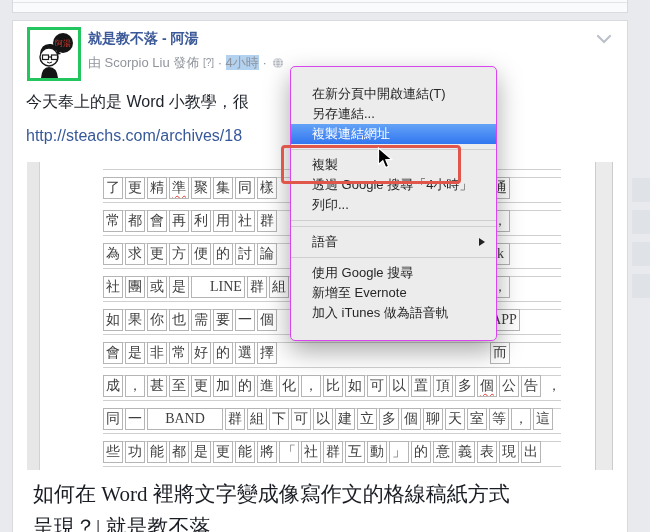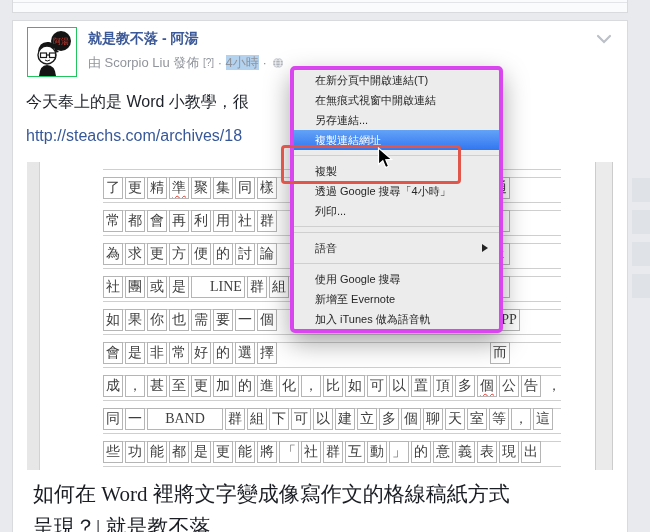--- a/index.html
+++ b/index.html
@@ -13,21 +13,21 @@
   .prev-card{
     position:absolute;left:12px;top:0;width:614px;height:12px;
     background:#fafbfc;border:1px solid #d8dade;border-top:none;
   }
   .prev-card .inner-line{position:absolute;left:0;top:2px;width:100%;height:1px;background:#e2e4e8;}
   .post-card{
     position:absolute;left:12px;top:20px;width:614px;height:520px;
     background:#fff;border:1px solid #d8dade;
   }
   
-  .avatar{position:absolute;left:27px;top:27px;width:48px;height:48px;background:#fff;border:1px solid #22c55e;}
+  .avatar{position:absolute;left:27px;top:27px;width:48px;height:48px;background:#fff;border:3px solid #22c55e;}
   .page-name{position:absolute;left:88px;top:30px;font-size:14px;font-weight:bold;color:#3b5998;text-decoration:none;cursor:pointer;}
   .byline{position:absolute;left:88px;top:54px;font-size:13px;color:#90949c;white-space:nowrap;}
   .byline .help{font-size:10px;vertical-align:1px;}
   .byline .sel{background:#b3d2f0;}
   .globe{display:inline-block;vertical-align:-2px;margin-left:2px;}
   .chevron{position:absolute;left:596px;top:30px;width:16px;height:10px;cursor:pointer;}
   
   .message{position:absolute;left:26px;top:92px;width:580px;font-size:16px;color:#1d2129;}
   .post-link{position:absolute;left:26px;top:127px;font-size:16px;color:#365899;text-decoration:none;cursor:pointer;}
   
@@ -52,23 +52,23 @@
   
   .headline{
     position:absolute;left:33px;top:478px;width:575px;
     font-family:"Liberation Serif", serif;font-size:21px;line-height:33px;color:#1a1d23;
   }
   
   .rail-bar{position:absolute;left:632px;width:18px;height:24px;background:#dfe2e7;}
   
   .context-menu{
     position:absolute;left:290px;top:66px;width:205px;z-index:10;
-    background:#ececec;border:4px solid #d946ef;border-radius:5px;
+    background:#ececec;border:1px solid #d946ef;border-radius:5px;
     box-shadow:0 10px 26px rgba(0,0,0,.35);
-    padding:0 0;font-size:11px;color:#262626;
+    padding:17px 0;font-size:13px;color:#262626;
   }
   .mitem{height:20px;line-height:20px;padding:0 10px 0 21px;white-space:nowrap;overflow:hidden;position:relative;cursor:default;}
   .mitem.hl{background:linear-gradient(#63a3f7,#3276f0);color:#fff;}
   .msep{height:1px;background:#cfcfcf;margin:5px 0;}
   .subarrow{
     position:absolute;right:11px;top:6px;width:0;height:0;
     border-left:6px solid #222;border-top:4px solid transparent;border-bottom:4px solid transparent;
   }
   
   .red-box{
@@ -281,21 +281,20 @@
   <div>呈現？| 就是教不落</div>
 </div>
 
 <div class="rail-bar" style="top:178px"></div>
 <div class="rail-bar" style="top:210px"></div>
 <div class="rail-bar" style="top:242px"></div>
 <div class="rail-bar" style="top:274px"></div>
 
 <div class="context-menu">
     <div class="mitem">在新分頁中開啟連結(T)</div>
-    <div class="mitem">在無痕式視窗中開啟連結</div>
     <div class="mitem">另存連結...</div>
     <div class="mitem hl">複製連結網址</div>
     <div class="msep"></div>
     <div class="mitem">複製</div>
     <div class="mitem">透過 Google 搜尋「4小時」</div>
     <div class="mitem">列印...</div>
     <div class="msep"></div>
     <div class="msep"></div>
     <div class="mitem">語音<span class="subarrow"></span></div>
     <div class="msep"></div>

